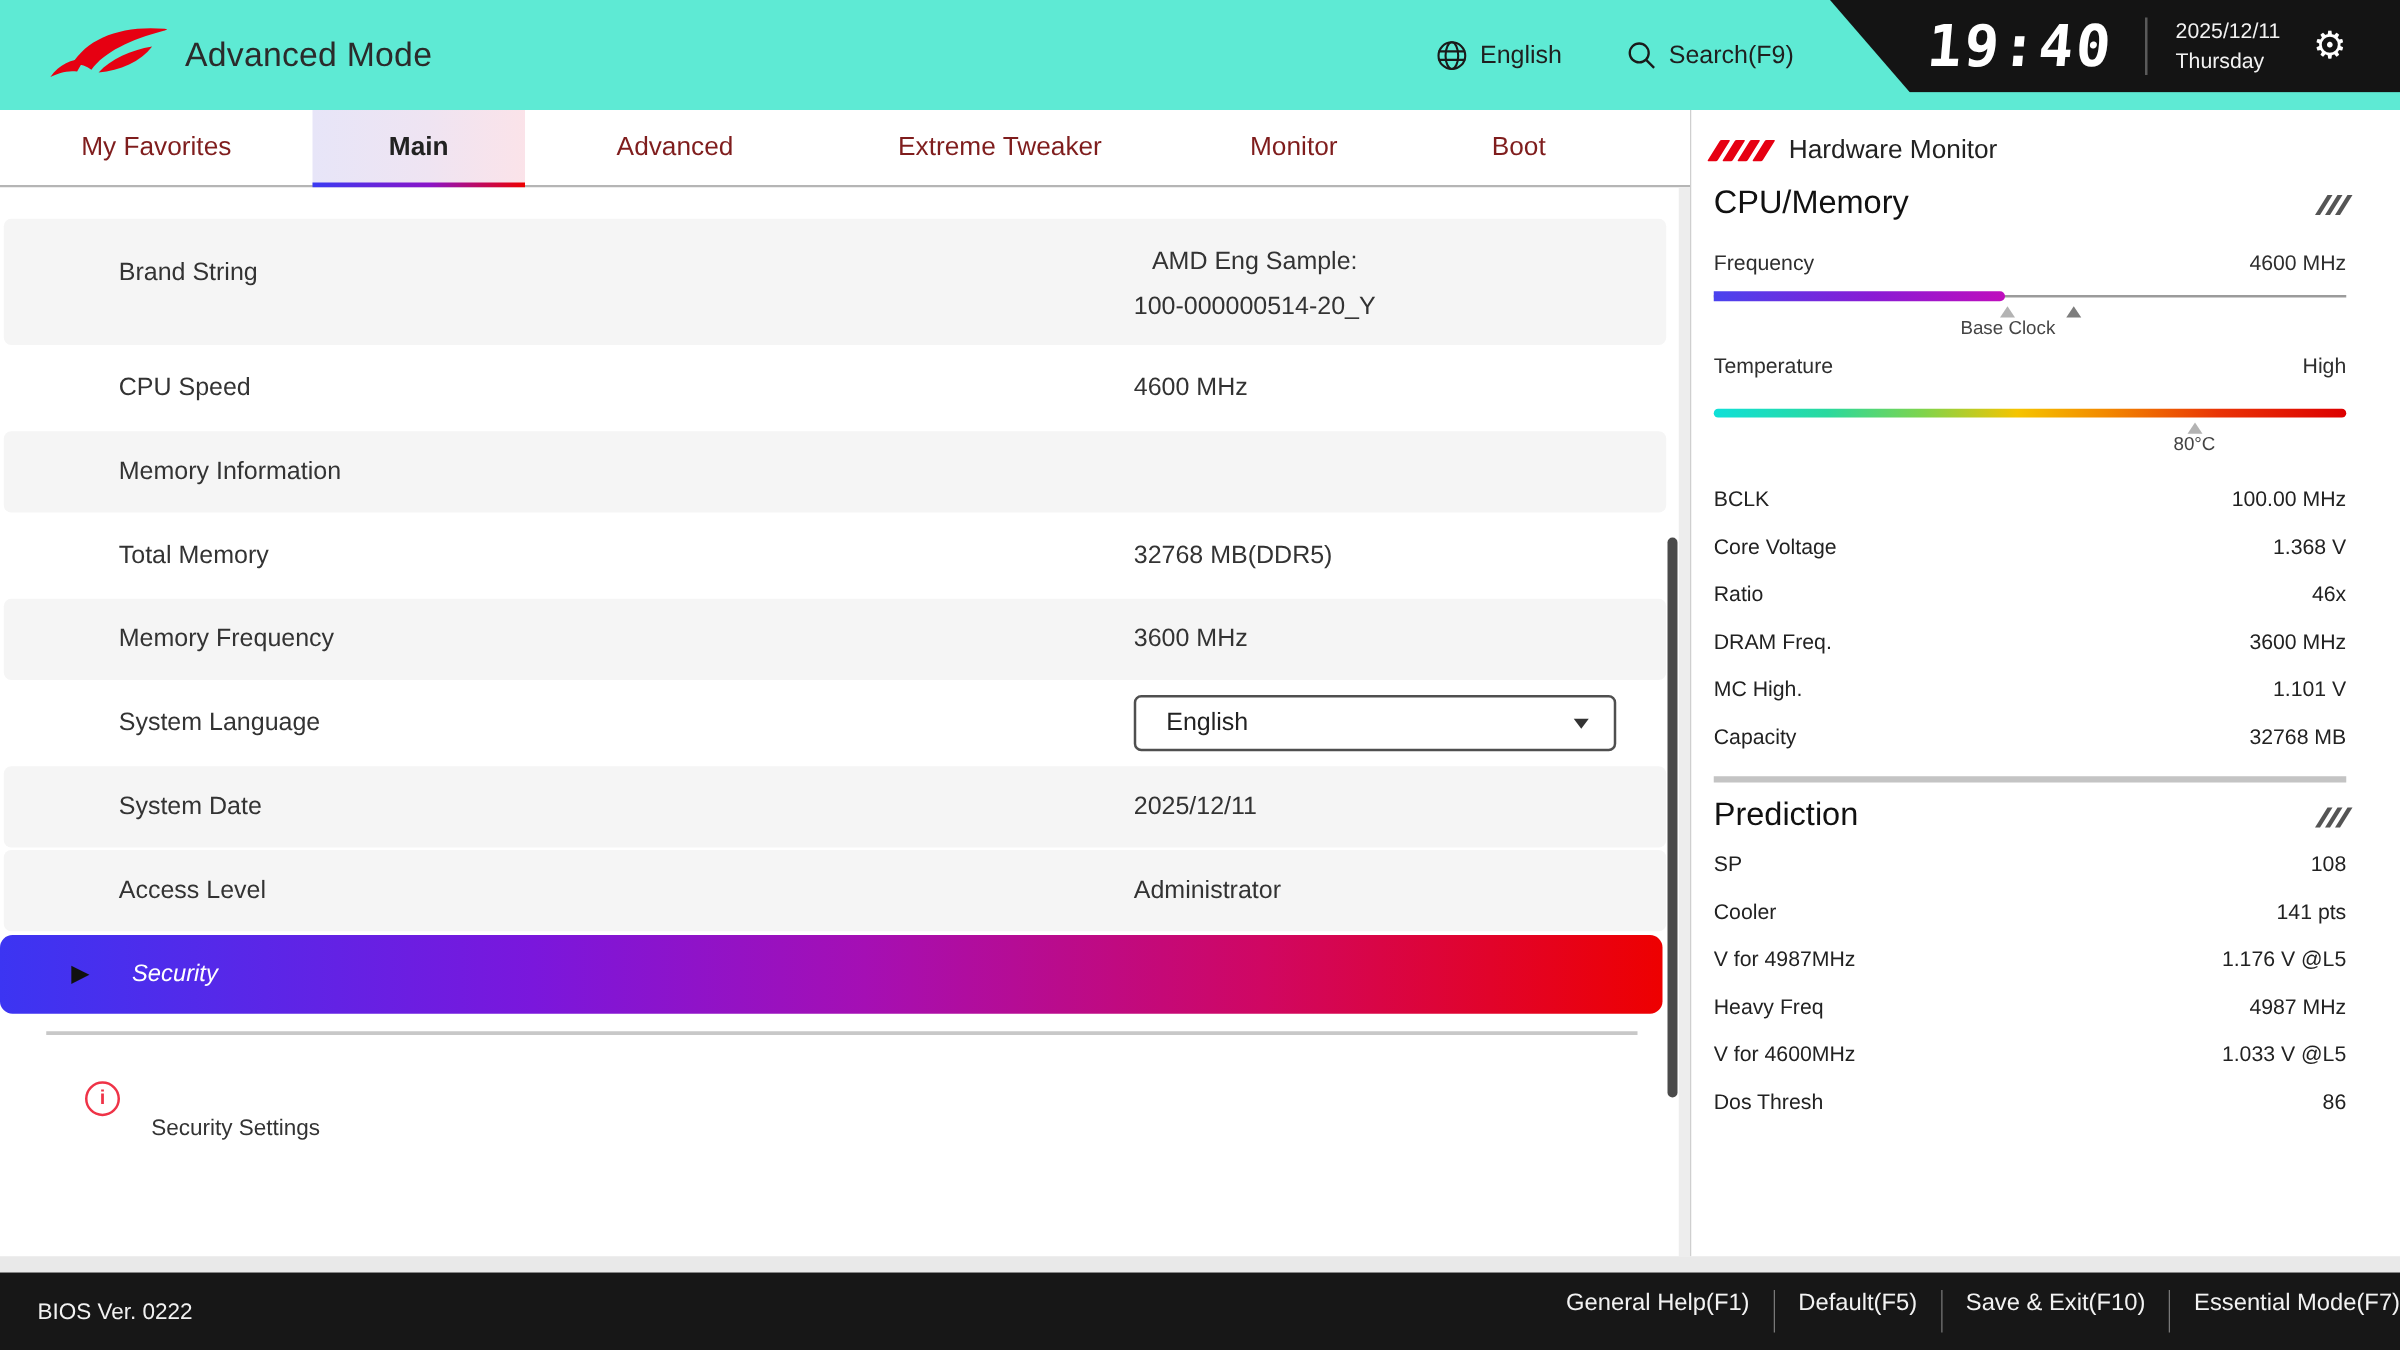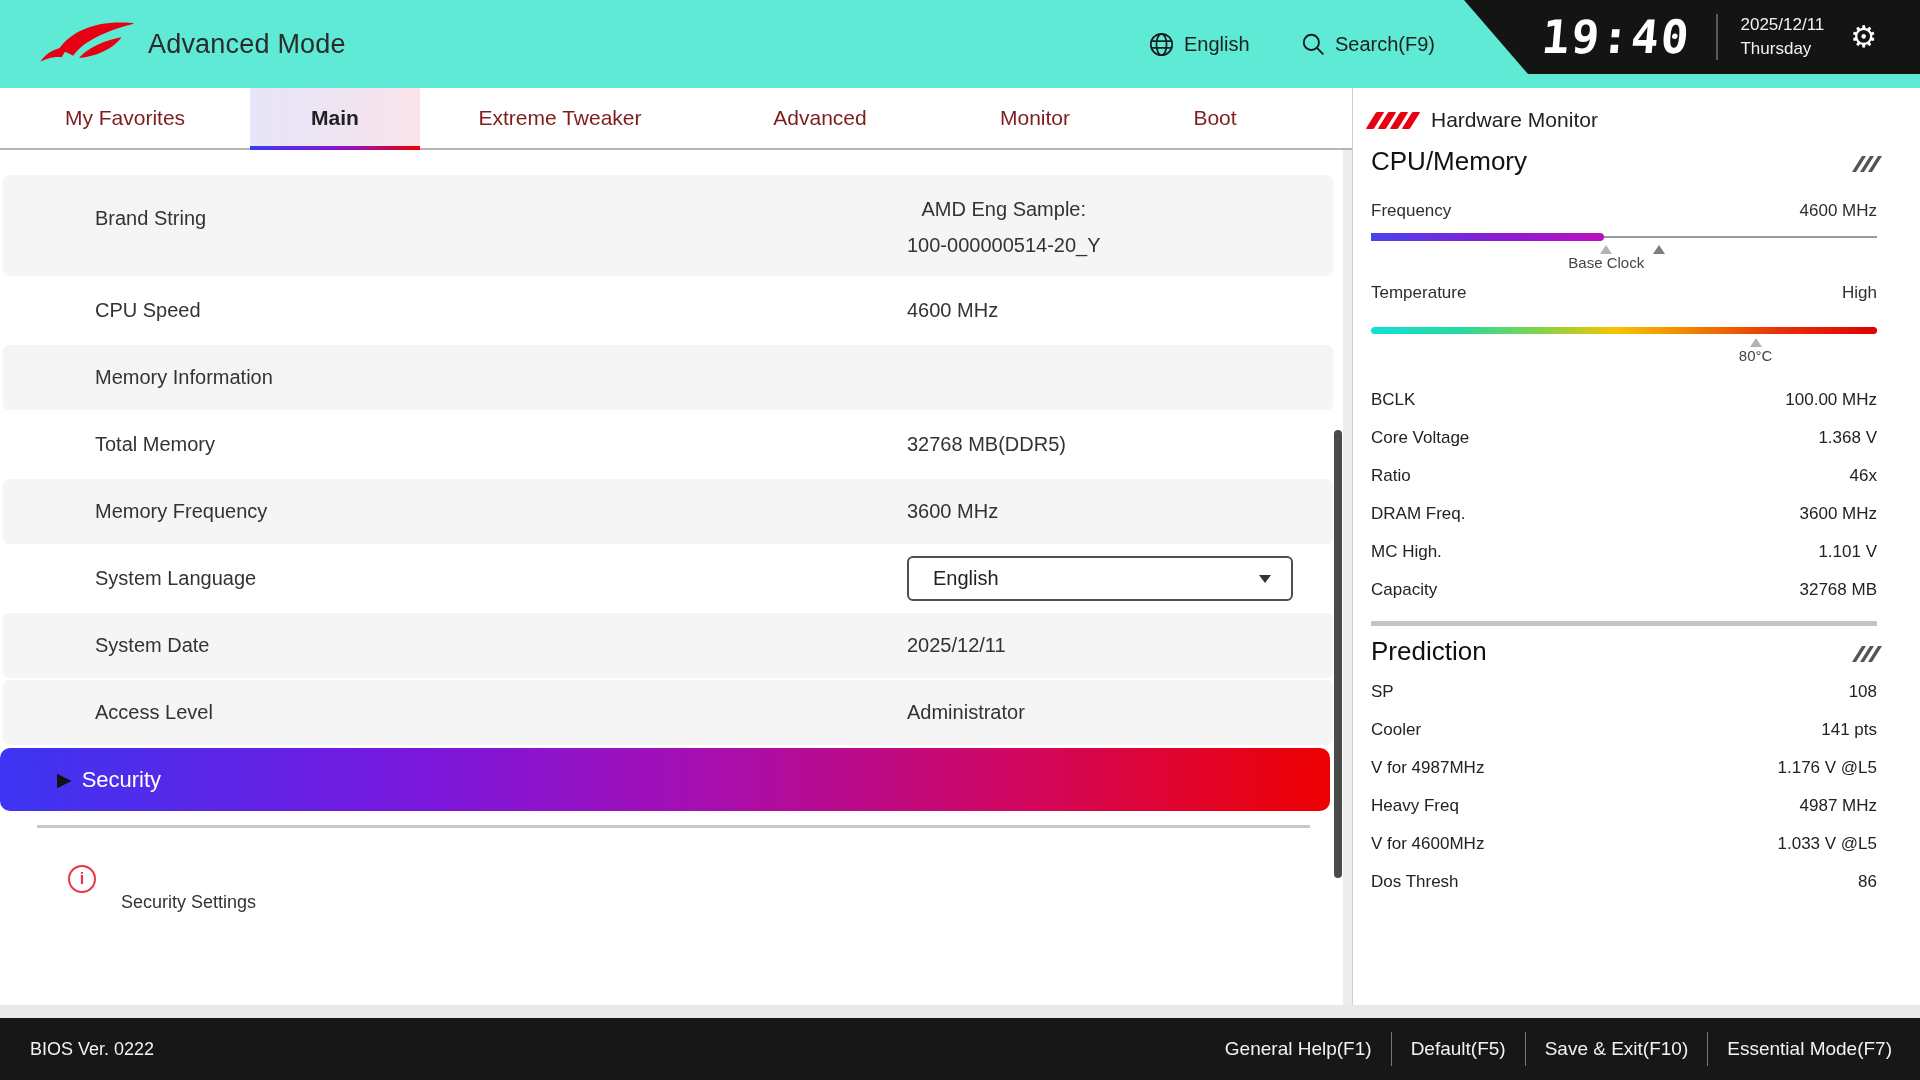--- a/index.html
+++ b/index.html
@@ -47,21 +47,21 @@
               border:2px solid #4f4f4f; border-radius:6px; display:flex; align-items:center;
               padding:0 24px; font-size:20px; color:#222; cursor:pointer; }
   .caret { position:absolute; right:20px; width:0; height:0;
            border-left:6px solid transparent; border-right:6px solid transparent;
            border-top:8px solid #333; }
 
   .security-bar { position:relative; margin:3px 19px 0 0; height:63px; width:1330px; border-radius:10px;
         background:linear-gradient(90deg,#3c35f2 0%,#7a17dc 32%,#a50fb4 52%,#d00762 76%,#ee0000 100%);
         display:flex; align-items:center; cursor:pointer; }
   .sec-arrow { margin-left:57px; color:#111; font-size:19px; line-height:1; }
-  .sec-label { margin-left:10px; color:#fff; font-size:22px; }
+  .sec-label { margin-left:34px; color:#fff; font-size:19px;font-style:italic; }
   .sec-separator { margin:14px 0 0 37px; width:1273px; height:3px; background:#c8c8c8; }
   .sec-note { display:flex; align-items:center; margin:16px 0 0 68px; cursor:pointer; }
   .info-icon { width:28px; height:28px; border:2px solid #ef3347; border-radius:50%; color:#ef3347;
                font-size:16px; font-weight:700; display:flex; align-items:center; justify-content:center; }
   .sec-note-text { margin-left:25px; font-size:18px; color:#333;margin-top:48px; }
 
   
   .scroll-track { position:absolute; left:1343px; top:150px; width:9px; height:855px; background:#ededed; }
   .scroll-thumb { position:absolute; left:1334px; top:430px; width:8px; height:448px; background:#4a4a4a; border-radius:4px; cursor:pointer; }
 
@@ -94,21 +94,21 @@
   .stat-row { display:flex; justify-content:space-between; align-items:center; height:38px;
               font-size:17px; color:#222; }
   .stats { margin-top:14px; }
   .panel-divider { height:5px; background:#c4c4c4; margin-top:12px; }
 
   
   .bottom-strip { position:absolute; left:0; top:1005px; width:1920px; height:13px; background:#e9e9e9; }
   .footer { position:absolute; left:0; top:1018px; width:1920px; height:62px; background:#171717;
             display:flex; align-items:center; color:#f2f2f2; font-size:19px; }
   .bios-ver { margin-left:30px; font-size:18px; }
-  .footer-actions { margin-left:auto; margin-right:28px; display:flex; align-items:center; gap:19px; }
+  .footer-actions { margin-left:auto; display:flex; align-items:flex-start; gap:19px; }
   .footer-actions .act { cursor:pointer; }
   .fsep { width:1px; height:34px; background:#787878; }
 
   svg.icon { display:block; }
 </style>
 </head>
 <body>
 
 <header class="topbar">
   <div class="rog-logo">
@@ -146,22 +146,22 @@
       <span>2025/12/11</span>
       <span>Thursday</span>
     </div>
     <div class="gear">⚙</div>
   </div>
 </header>
 
 <nav class="tabbar">
   <div class="tab" style="width:250px">My Favorites</div>
   <div class="tab active" style="width:170px">Main</div>
+  <div class="tab" style="width:240px">Advanced</div>
   <div class="tab" style="width:280px">Extreme Tweaker</div>
-  <div class="tab" style="width:240px">Advanced</div>
   <div class="tab" style="width:190px">Monitor</div>
   <div class="tab" style="width:170px">Boot</div>
 </nav>
 
 <main class="content">
 
   <div class="row alt tall">
     <span class="row-label">Brand String</span>
     <div class="row-value">
       <div>AMD Eng Sample:</div>

